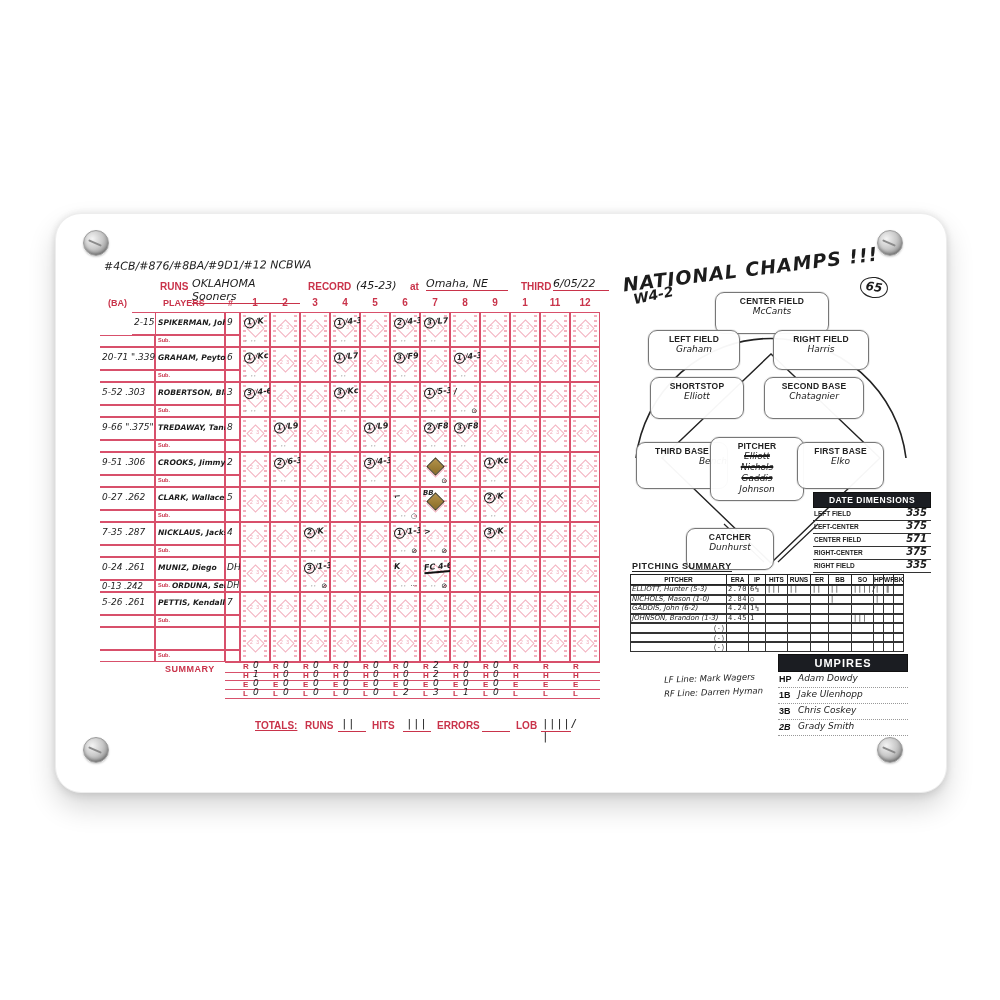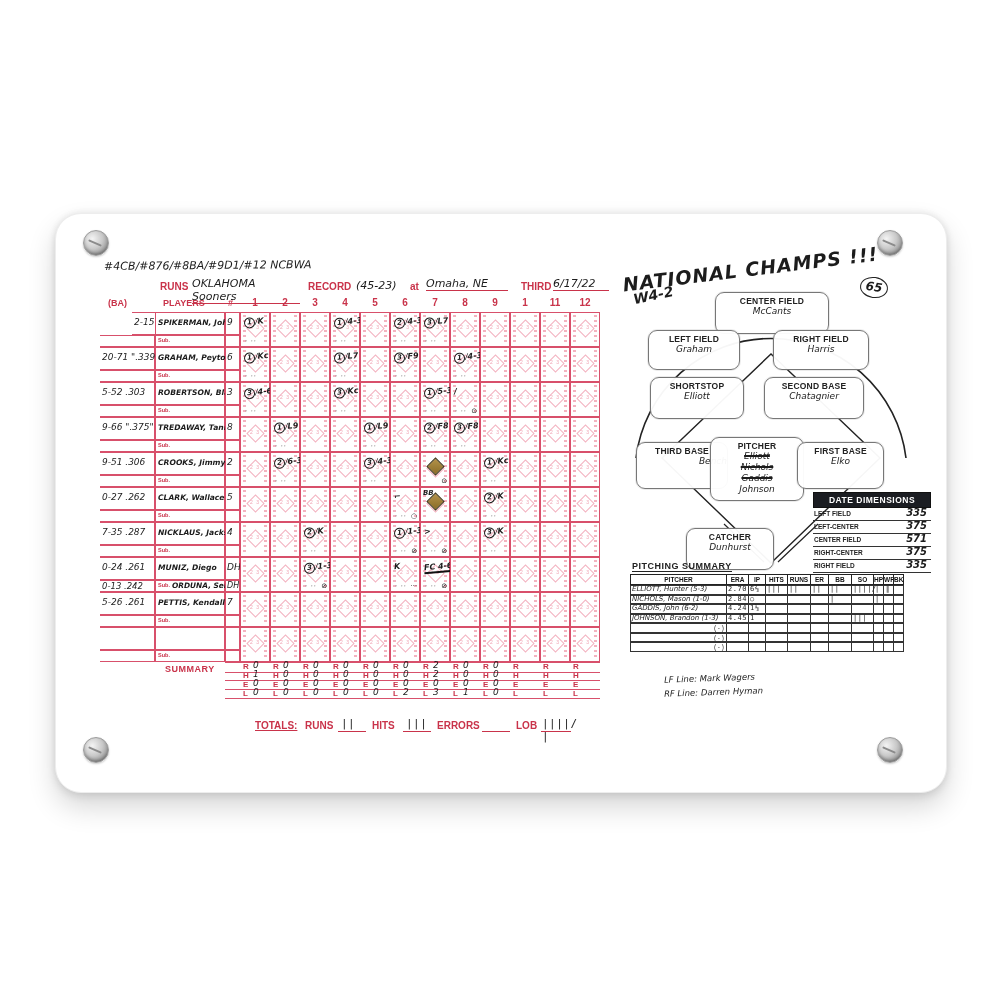--- a/index.html
+++ b/index.html
@@ -55,21 +55,21 @@
 
   <div class="abs hw" style="left:104px;top:259px;font-size:11px;transform:rotate(-.5deg);">#4CB/#876/#8BA/#9D1/#12 NCBWA</div>
 
   <div class="abs red" style="left:160px;top:281px;font-size:10px;">RUNS</div>
   <div class="abs hw rline" style="left:192px;top:277px;width:108px;font-size:11px;">OKLAHOMA Sooners</div>
   <div class="abs red" style="left:308px;top:281px;font-size:10px;">RECORD</div>
   <div class="abs hw" style="left:356px;top:279px;font-size:11px;">(45-23)</div>
   <div class="abs red" style="left:410px;top:281px;font-size:10px;">at</div>
   <div class="abs hw rline" style="left:426px;top:277px;width:82px;font-size:11px;">Omaha, NE</div>
   <div class="abs red" style="left:521px;top:281px;font-size:10px;">THIRD</div>
-  <div class="abs hw rline" style="left:553px;top:277px;width:56px;font-size:11px;">6/17/22</div>
+  <div class="abs hw rline" style="left:553px;top:277px;width:56px;font-size:11px;">6/05/22</div>
 
   <div class="abs red" style="left:108px;top:298px;font-size:9px;">(BA)</div>
   <div class="abs red" style="left:163px;top:298px;font-size:9px;">PLAYERS</div>
   <div class="abs red" style="left:228px;top:298px;font-size:9px;">#</div>
   <div class="abs" id="inningHeaders">
         <div class="red abs" style="left:240px;top:297px;width:30px;text-align:center;font-size:10px;">1</div>
         <div class="red abs" style="left:270px;top:297px;width:30px;text-align:center;font-size:10px;">2</div>
         <div class="red abs" style="left:300px;top:297px;width:30px;text-align:center;font-size:10px;">3</div>
         <div class="red abs" style="left:330px;top:297px;width:30px;text-align:center;font-size:10px;">4</div>
         <div class="red abs" style="left:360px;top:297px;width:30px;text-align:center;font-size:10px;">5</div>
@@ -1411,19 +1411,38 @@
           <div style="position:absolute;left:157px;top:0;width:24px;height:9.5px;border:1px solid #333;box-sizing:border-box;"></div>
           <div style="position:absolute;left:180px;top:0;width:19px;height:9.5px;border:1px solid #333;box-sizing:border-box;"></div>
           <div style="position:absolute;left:198px;top:0;width:24px;height:9.5px;border:1px solid #333;box-sizing:border-box;"></div>
           <div style="position:absolute;left:221px;top:0;width:23px;height:9.5px;border:1px solid #333;box-sizing:border-box;"></div>
           <div style="position:absolute;left:243px;top:0;width:11px;height:9.5px;border:1px solid #333;box-sizing:border-box;"></div>
           <div style="position:absolute;left:253px;top:0;width:11px;height:9.5px;border:1px solid #333;box-sizing:border-box;"></div>
           <div style="position:absolute;left:263px;top:0;width:11px;height:9.5px;border:1px solid #333;box-sizing:border-box;"></div>
         </div>
       </div>
 
+  <div class="abs" id="umpBox" style="left:778px;top:654px;width:130px;">
+        <div class="hdrbar" style="font-size:11px;padding:2px 0;letter-spacing:1px;border:1px solid #111;">UMPIRES</div>
+        <div style="position:relative;height:15px;border-bottom:1px dotted #999;background:#fff;">
+          <div style="position:absolute;left:1px;top:2px;font-size:9px;font-weight:bold;color:#111;">HP</div>
+          <div class="hw" style="position:absolute;left:20px;top:1px;font-size:9px;white-space:nowrap;">Adam Dowdy</div>
+        </div>
+        <div style="position:relative;height:15px;border-bottom:1px dotted #999;background:#fff;">
+          <div style="position:absolute;left:1px;top:2px;font-size:9px;font-weight:bold;color:#111;">1B</div>
+          <div class="hw" style="position:absolute;left:20px;top:1px;font-size:9px;white-space:nowrap;">Jake Ulenhopp</div>
+        </div>
+        <div style="position:relative;height:15px;border-bottom:1px dotted #999;background:#fff;">
+          <div style="position:absolute;left:1px;top:2px;font-size:9px;font-weight:bold;color:#111;">3B</div>
+          <div class="hw" style="position:absolute;left:20px;top:1px;font-size:9px;white-space:nowrap;">Chris Coskey</div>
+        </div>
+        <div style="position:relative;height:15px;border-bottom:1px dotted #999;background:#fff;">
+          <div style="position:absolute;left:1px;top:2px;font-size:9px;font-weight:bold;color:#111;font-style:italic;">2B</div>
+          <div class="hw" style="position:absolute;left:20px;top:1px;font-size:9px;white-space:nowrap;">Grady Smith</div>
+        </div>
+      </div>
   <div class="abs" id="umpNotes" style="left:664px;top:673px;">
         <div class="hw" style="position:relative;font-size:8.5px;margin-bottom:4px;transform:rotate(-2deg);white-space:nowrap;">LF Line: Mark Wagers</div>
         <div class="hw" style="position:relative;font-size:8.5px;margin-bottom:4px;transform:rotate(-2deg);white-space:nowrap;">RF Line: Darren Hyman</div>
       </div>
 </div>
 
 </div>
 
 </body></html>

